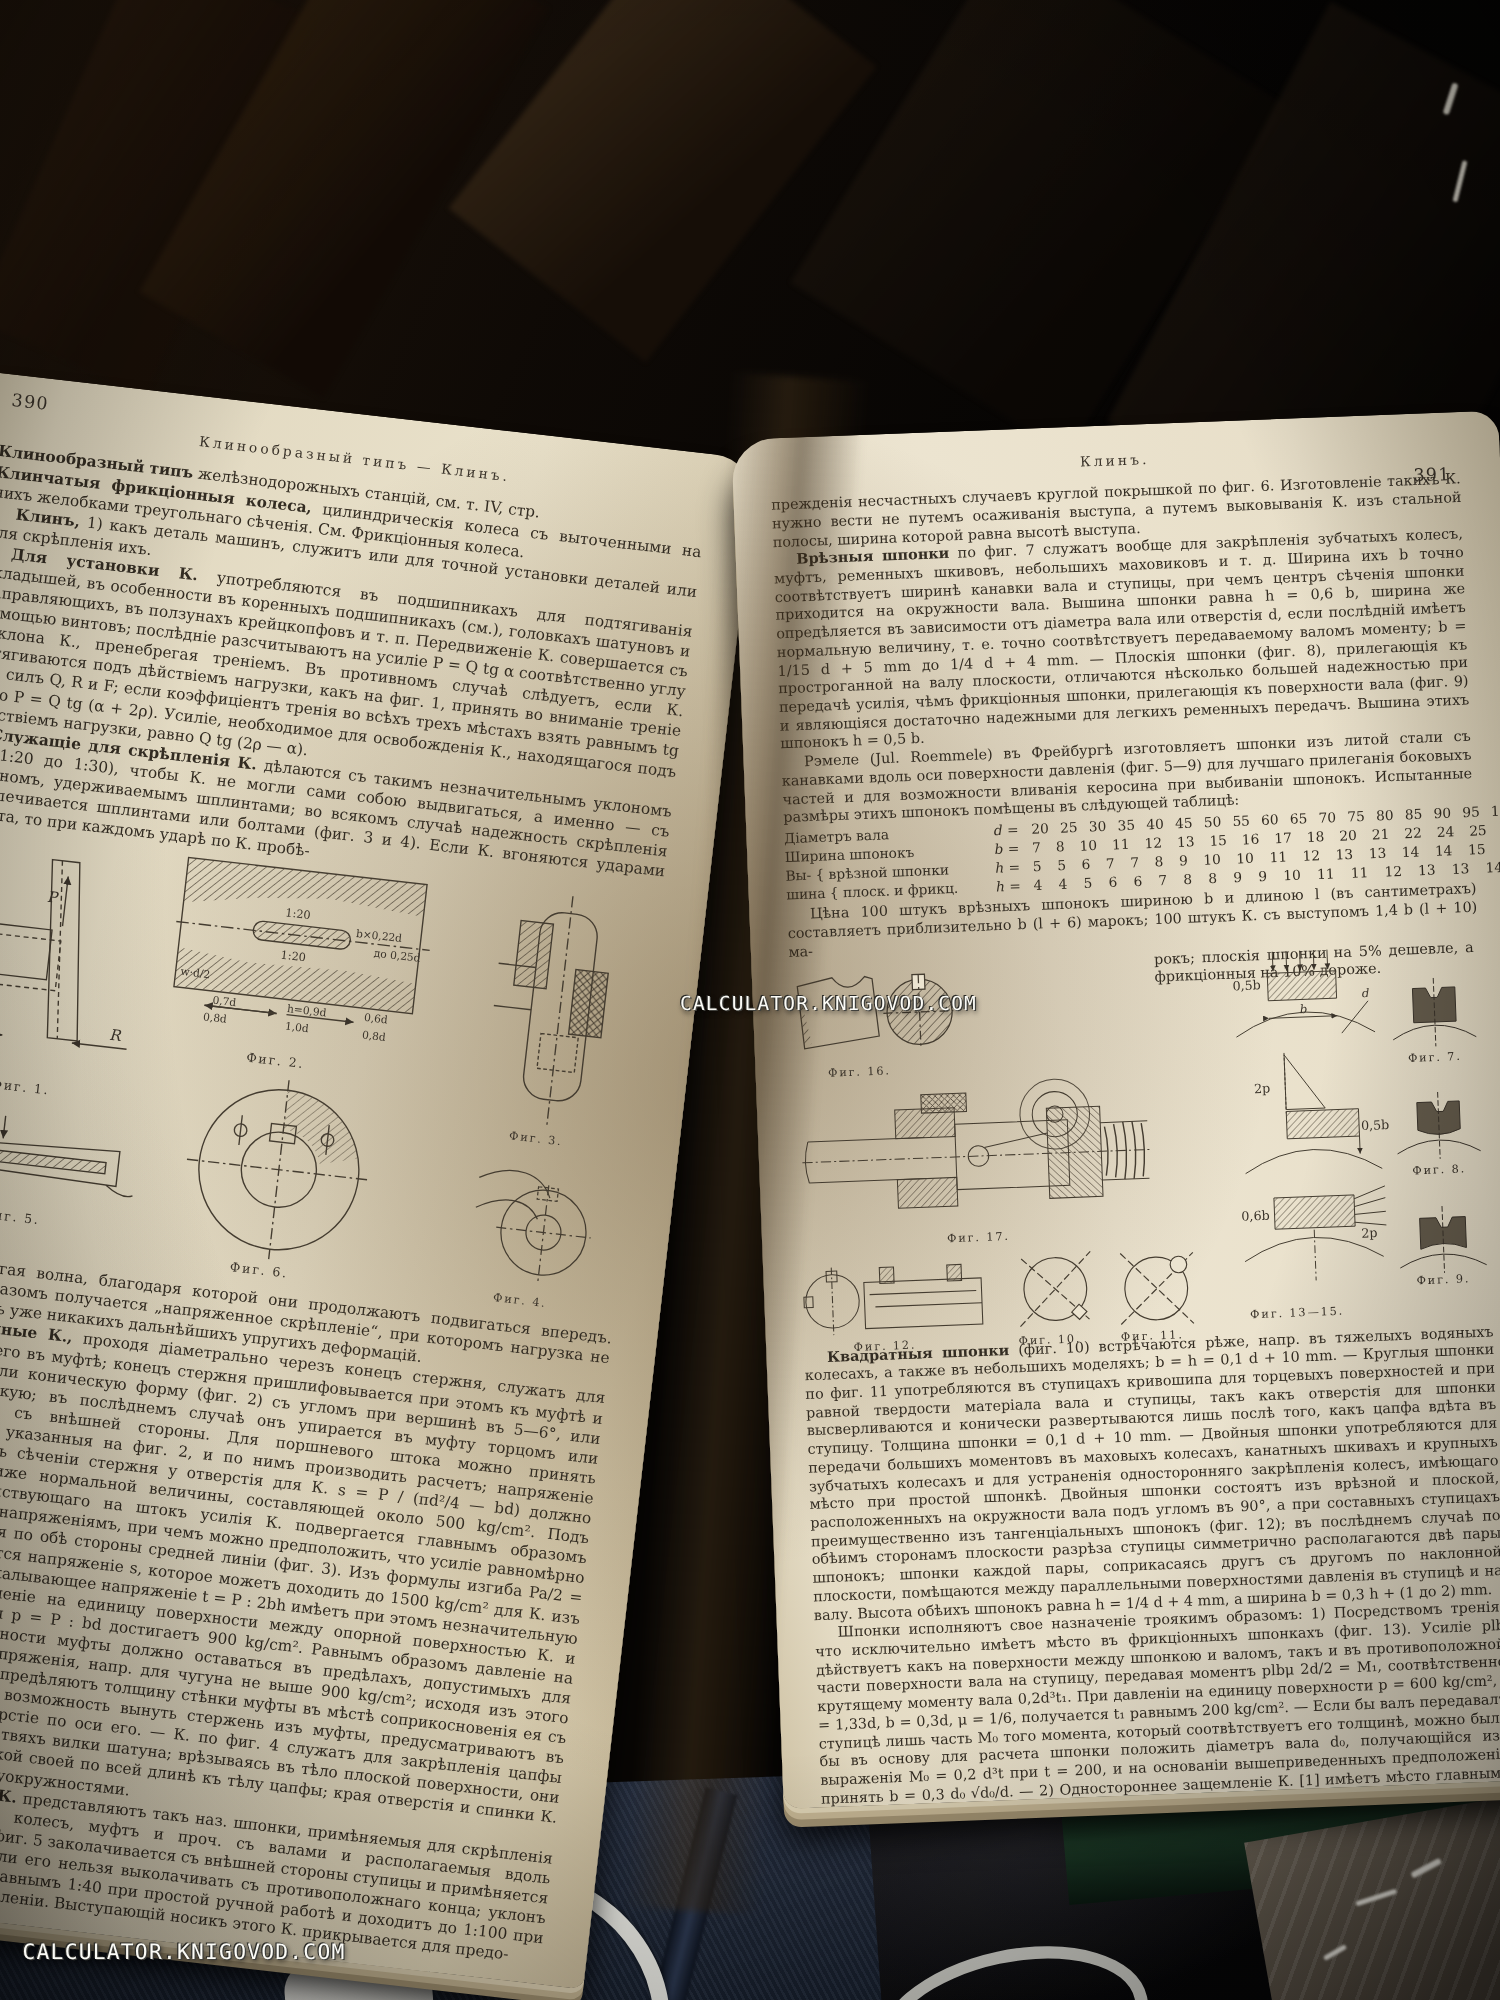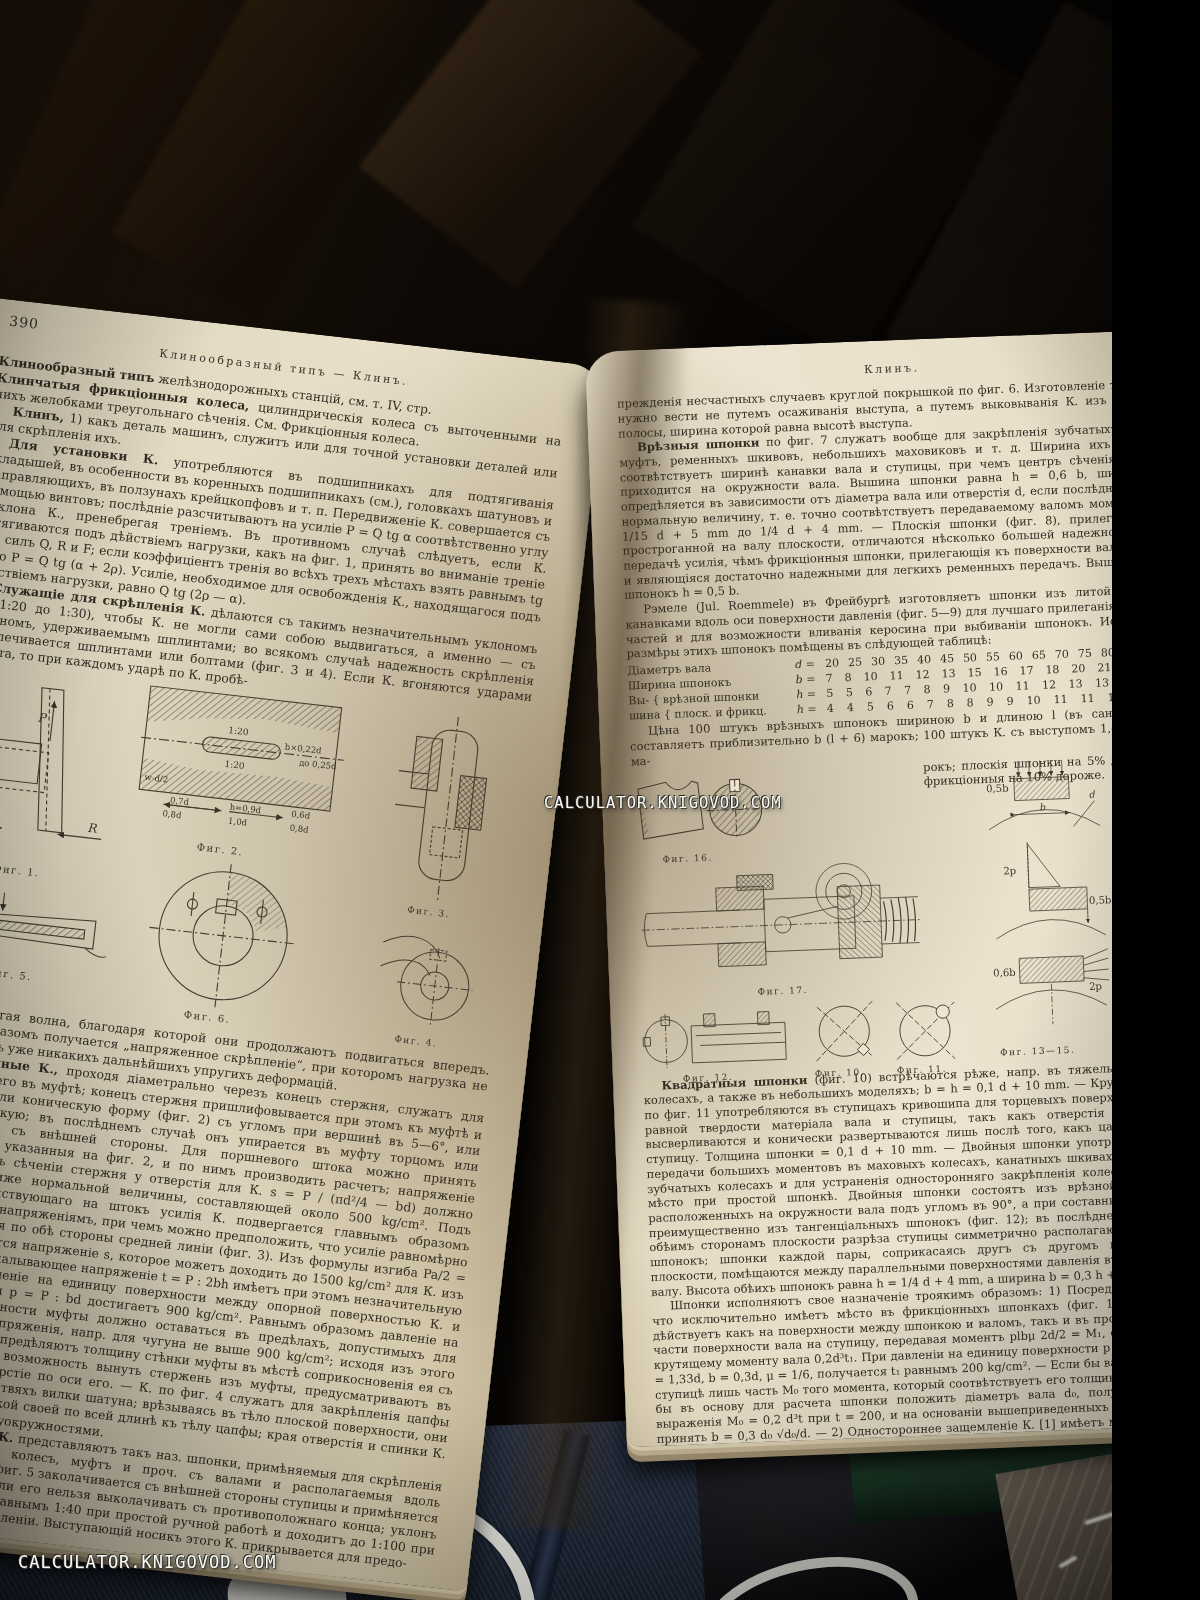--- a/index.html
+++ b/index.html
@@ -1,16 +1,16 @@
 <!DOCTYPE html>
 <html><head>
 <meta charset="utf-8">
 <style>
   html,body{margin:0;padding:0;background:#000;}
-  .scene{position:relative;width:1112px;height:1600px;overflow:hidden;
+  .scene{position:relative;width:1200px;height:1600px;overflow:hidden;
          background:#080604;font-family:"DejaVu Serif",serif;}
   .scene *{box-sizing:border-box;}
   
   .bg-top{position:absolute;left:0;top:0;width:1200px;height:480px;
     background:
       linear-gradient(115deg, rgba(40,26,13,.75) 0%, rgba(15,10,6,.9) 40%, rgba(5,4,3,.96) 75%),
       #070503;}
   .bg-book{position:absolute;filter:blur(2px);opacity:.8;}
   .bk1{left:40px;top:-30px;width:150px;height:330px;transform:rotate(24deg);
        background:linear-gradient(100deg,#2c1c0e,#1a0f07 70%);}

